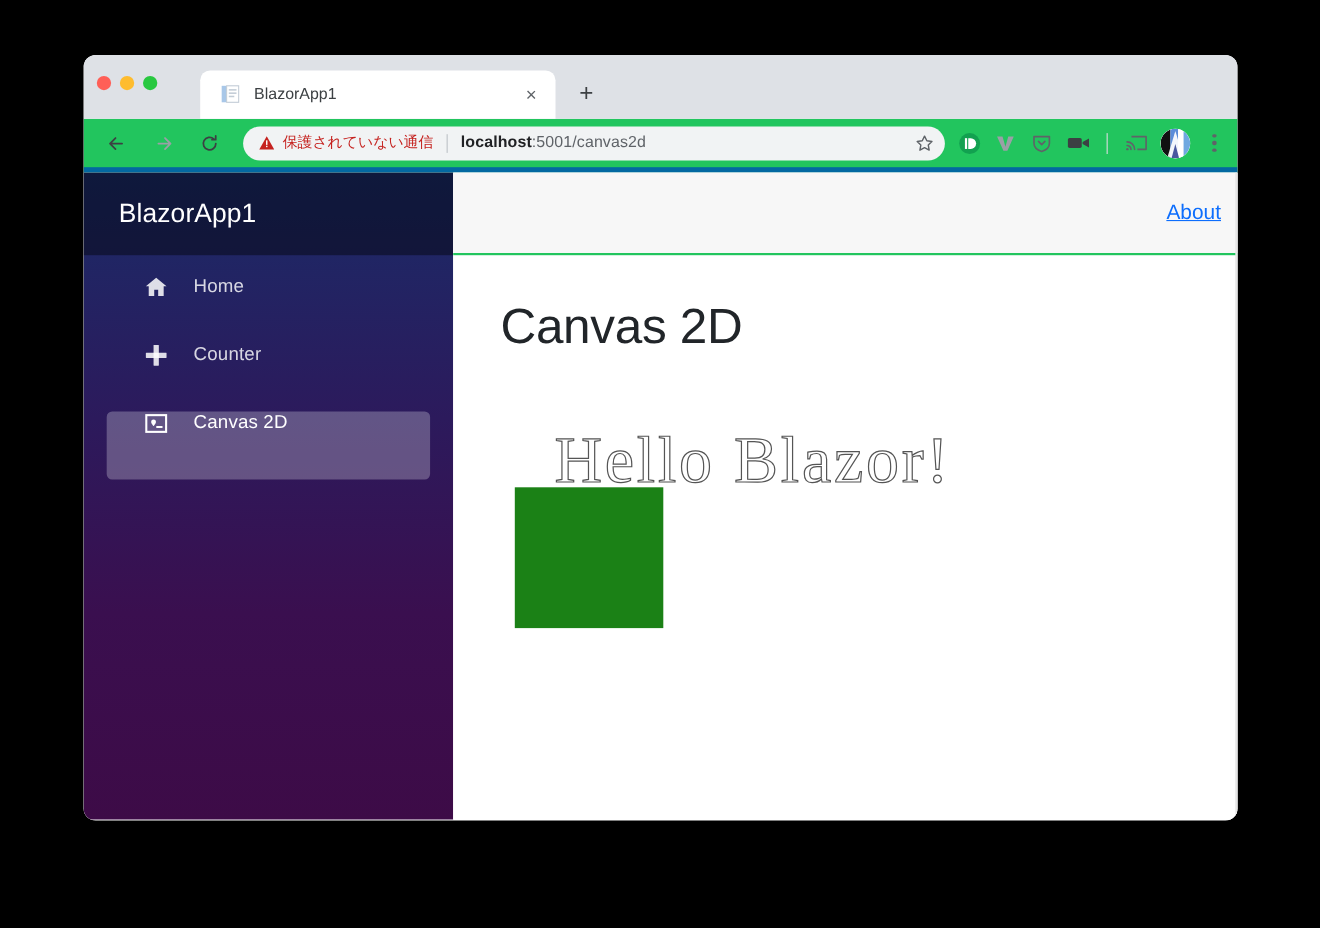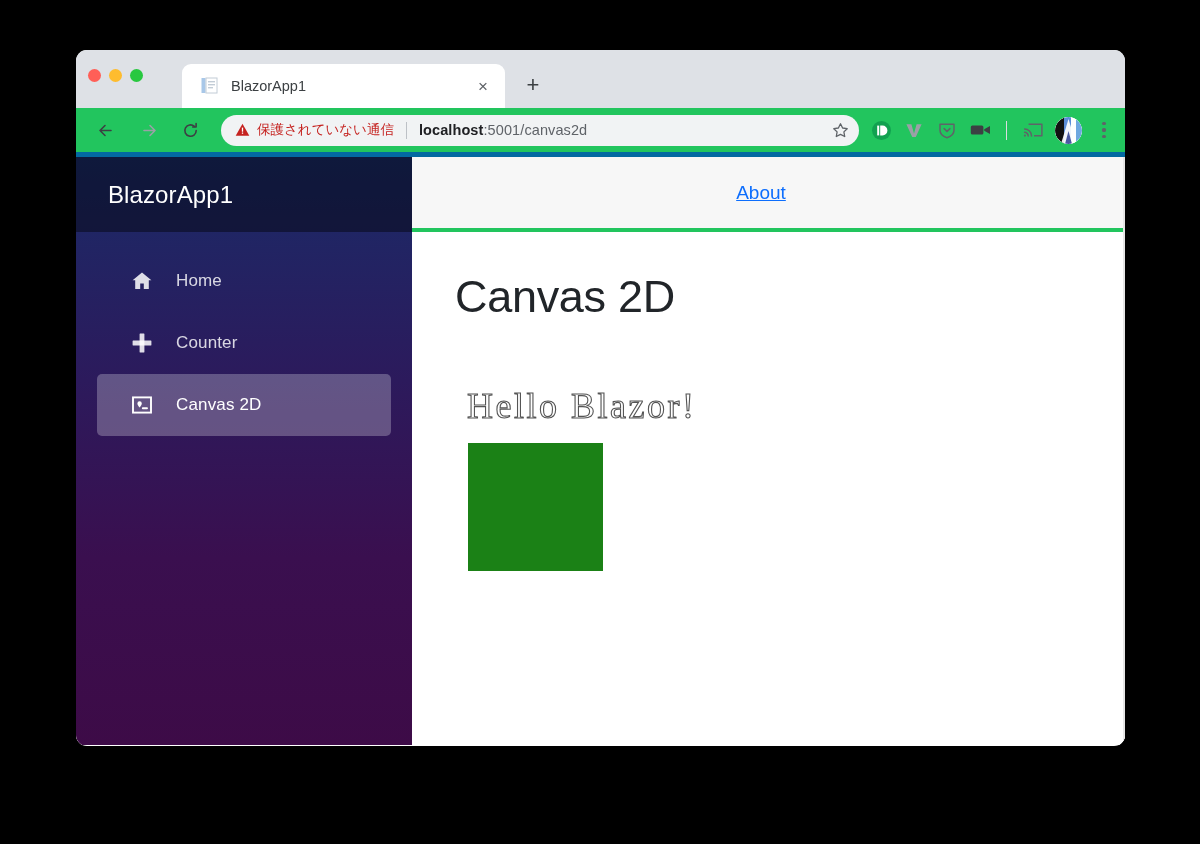--- a/index.html
+++ b/index.html
@@ -228,21 +228,21 @@
     letter-spacing: 0.1px;
   }
   .nav-list {
     padding: 18px 0 0 0;
     display: flex;
     flex-direction: column;
   }
   .nav-item {
     height: 62px;
     display: flex;
-    align-items: center;
+    align-items: flex-start;
     padding-left: 34px;
     color: rgba(255,255,255,0.82);
     margin: 0 21px 0 21px;
     border-radius: 5px;
   }
   .nav-item.active {
     background: rgba(255,255,255,0.26);
     color: #ffffff;
   }
   .nav-icon {
@@ -264,24 +264,24 @@
     display: flex;
     flex-direction: column;
     position: relative;
     background: #ffffff;
     min-width: 0;
   }
   .top-row {
     height: 75px;
     flex: 0 0 75px;
     background: #f7f7f7;
-    border-bottom: 4px solid #22c55e;
-    display: flex;
-    align-items: center;
-    justify-content: center;
+    border-bottom: 2px solid #22c55e;
+    display: flex;
+    align-items: center;
+    justify-content: flex-end;
     padding-right: 15px;
   }
   .about-link {
     color: #0d6efd;
     font-size: 19px;
   }
   .content {
     flex: 1 1 auto;
     padding: 40px 0 0 43px;
     position: relative;
@@ -502,21 +502,21 @@
 
       <div class="main">
         <div class="top-row">
           <a class="about-link" href="#" style="color: rgb(13, 110, 253);">About</a>
         </div>
 
         <div class="content">
           <h1 class="page-title">Canvas 2D</h1>
 
           <div class="canvas-area">
-            <div class="canvas-text" style="-webkit-text-stroke: 1.1px rgb(85, 85, 85); font-size: 36px;">Hello Blazor!</div>
+            <div class="canvas-text" style="-webkit-text-stroke: 1.1px rgb(85, 85, 85); font-size: 60px; margin-left: 37px;">Hello Blazor!</div>
             <div class="canvas-rect" style="background: rgb(27, 129, 22); left: 13px; top: 55px; width: 135px; height: 128px;"></div>
           </div>
         </div>
 
         <div class="scroll-gutter"></div>
       </div>
 
     </div>
   </div>
 </div>

